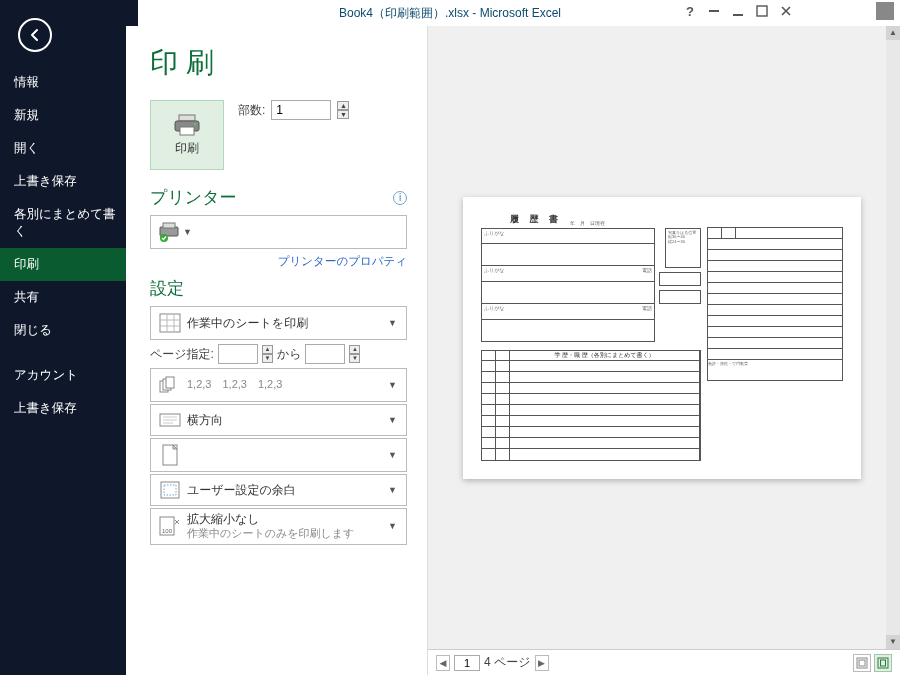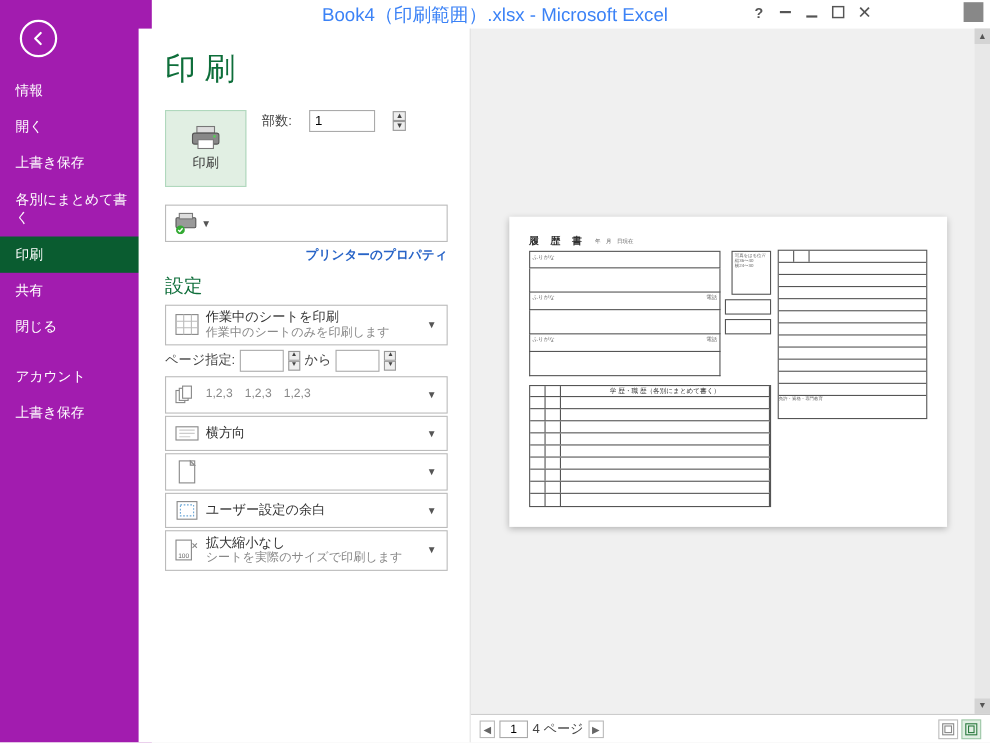--- a/index.html
+++ b/index.html
@@ -1,66 +1,66 @@
 <!DOCTYPE html>
 <html><head>
 <meta charset="utf-8">
 <style>
   * { box-sizing: border-box; margin: 0; padding: 0; font-family: "Yu Gothic UI", "Meiryo", sans-serif; }
   body { width: 900px; height: 675px; background: #fff; overflow: hidden; position: relative; }
 
   
   .titlebar { position: absolute; top: 0; left: 0; right: 0; height: 26px; background: #fff; display: flex; align-items: center; justify-content: center; }
   .titlebar-left { position: absolute; top:0; left:0; width:126px; height:26px; background:#0e6e3a; }
-  .titlebar-title { font-size: 17px; color: #3b82f6; }
+  .titlebar-title { font-size: 12px; color: #0c4a6e; }
   .titlebar-controls { position: absolute; right: 6px; top: 2px; display: flex; align-items: center; gap: 6px; }
   .tb-btn { width: 18px; height: 18px; display: flex; align-items: center; justify-content: center; font-size: 13px; color: #555; cursor: default; }
   .tb-btn.help { font-weight: bold; }
   .avatar { width: 18px; height: 18px; background: #888; margin-left: 8px; }
   .user-name { font-size: 11px; color: #777; margin-left: 6px; filter: blur(2px); }
 
   
   .deco { position:absolute; top:-40px; right:180px; width:200px; height:80px; pointer-events:none; }
   .deco svg { opacity:0.12; }
 
   
-  .sidebar { position: absolute; top: 0; left: 0; bottom: 0; width: 138px; background: #a21caf; color: #fff; padding-top: 10px; }
+  .sidebar { position: absolute; top: 0; left: 0; bottom: 0; width: 138px; background: #0f172a; color: #fff; padding-top: 10px; }
   .back-btn { width: 34px; height: 34px; border: 2px solid #fff; border-radius: 50%; margin: 8px 0 14px 18px; display: flex; align-items: center; justify-content: center; }
   .back-btn svg { stroke: #fff; }
   .nav-item { padding: 8px 14px; font-size: 12.5px; cursor: default; }
   .nav-item.selected { background: #0a5c30; }
   .nav-sep { height: 12px; }
 
   
   .main { position: absolute; left: 126px; top: 26px; right: 0; bottom: 0; background: #fff; display: flex; }
   .print-panel { width: 302px; padding: 18px 20px 10px 24px; border-right: 1px solid #ddd; }
   .h1 { font-size: 28px; color: #0e6e3a; font-weight: normal; margin-bottom: 18px; letter-spacing: 8px; }
 
   .print-row { display: flex; align-items: flex-start; gap: 14px; margin-bottom: 16px; }
   .print-btn { width: 74px; height: 70px; border: 1px solid #b0d8bd; background: #e1efe3; display: flex; flex-direction: column; align-items: center; justify-content: center; gap: 4px; }
   .print-btn .lbl { font-size: 12px; color: #333; }
   .printer-icon { width: 28px; height: 22px; }
 
-  .copies { display: flex; align-items: center; gap: 16px; font-size: 12px; color: #444; }
+  .copies { display: flex; align-items: center; gap: 6px; font-size: 12px; color: #444; }
   .copies input { width: 60px; height: 20px; border: 1px solid #aaa; padding: 1px 4px; font-size: 12px; }
   .spinner-btns { display:flex; flex-direction:column; }
   .sp { width:12px; height:9px; border:1px solid #999; background:#eee; font-size:7px; line-height:7px; text-align:center; }
 
   .section-hd { font-size: 17px; color: #0e6e3a; margin: 6px 0 6px 0; display:flex; align-items:center; justify-content:space-between; }
   .info-i { width:14px;height:14px;border:1px solid #6aa6d6;color:#3a7bbf;border-radius:50%;font-size:10px;display:flex;align-items:center;justify-content:center; }
 
   .dd { border: 1px solid #bbb; background: #fff; margin-bottom: 2px; display: flex; align-items: center; padding: 3px 4px 3px 6px; position: relative; min-height: 34px; }
   .dd .ico { width: 26px; height: 24px; display:flex;align-items:center;justify-content:center; flex:0 0 26px; }
   .dd .txt { flex: 1; padding-left: 4px; }
   .dd .txt .line1 { font-size: 12px; color: #333; line-height: 1.25; }
   .dd .txt .line2 { font-size: 11px; color: #888; line-height: 1.25; }
   .dd .chev { width: 14px; font-size: 9px; color: #555; }
   .dd.short { min-height: 28px; }
 
-  .link-row { text-align: right; margin: 2px 0 8px 0; font-weight: bold; }
+  .link-row { text-align: right; margin: 2px 0 8px 0; }
   .link { font-size: 11.5px; color: #2864c7; cursor: default; }
   .link.boxed { border: 2px solid #d93b2b; padding: 2px 6px; display:inline-block; }
 
   .pages-row { display: flex; align-items: center; gap: 4px; font-size: 12px; color: #444; margin: 4px 0 4px 0; }
   .pages-row input { width: 40px; height: 20px; border: 1px solid #aaa; padding: 0 3px; font-size: 12px; }
   .mini-sp { display:flex; flex-direction:column; }
   .mini-sp div { width:11px;height:9px;border:1px solid #999;background:#eee;font-size:6px;text-align:center;line-height:7px; }
 
   
   .preview { flex: 1; background: #f0f0f0; position: relative; display:flex; flex-direction:column; }
@@ -136,20 +136,21 @@
   </div>
 </div>
 
 <div class="sidebar">
   <div class="back-btn">
     <svg width="16" height="16" viewBox="0 0 16 16" fill="none">
         <path d="M10 3 L5 8 L10 13" stroke="#fff" stroke-width="2" stroke-linecap="round" stroke-linejoin="round"></path>
       </svg>
   </div>
   <div class="nav-item">情報</div>
+  <div class="nav-item">新規</div>
   <div class="nav-item">開く</div>
   <div class="nav-item">上書き保存</div>
   <div class="nav-item">各別にまとめて書く</div>
   <div class="nav-item selected">印刷</div>
   <div class="nav-item">共有</div>
   <div class="nav-item">閉じる</div>
   <div class="nav-sep"></div>
   <div class="nav-item">アカウント</div>
   <div class="nav-item">上書き保存</div>
 </div>
@@ -171,20 +172,24 @@
       <div class="copies">
         <span>部数:</span>
         <input value="1" style="">
         <div class="spinner-btns">
           <div class="sp">▲</div>
           <div class="sp">▼</div>
         </div>
       </div>
     </div>
 
+    <div class="section-hd">
+      <span>プリンター</span>
+      <span class="info-i">i</span>
+    </div>
     <div class="dd">
       <div class="ico">
         <svg width="24" height="20" viewBox="0 0 24 20">
             <rect x="2" y="5" width="18" height="9" rx="1" fill="#999" stroke="#555"></rect>
             <rect x="5" y="1" width="12" height="5" fill="#ddd" stroke="#777"></rect>
             <circle cx="6" cy="16" r="4" fill="#3a3"></circle>
             <path d="M4 16 l1.5 1.5 l2.5 -3" stroke="#fff" stroke-width="1.3" fill="none"></path>
           </svg>
       </div>
       <div class="chev">▼</div>
@@ -200,21 +205,20 @@
           <svg width="22" height="20" viewBox="0 0 22 20">
             <rect x="1" y="1" width="20" height="18" fill="#fff" stroke="#888"></rect>
             <line x1="1" y1="7" x2="21" y2="7" stroke="#bbb"></line>
             <line x1="1" y1="13" x2="21" y2="13" stroke="#bbb"></line>
             <line x1="8" y1="1" x2="8" y2="19" stroke="#bbb"></line>
             <line x1="15" y1="1" x2="15" y2="19" stroke="#bbb"></line>
           </svg>
         </div>
       <div class="txt">
         <div class="line1">作業中のシートを印刷</div>
-        <div class="line2">作業中のシートのみを印刷します</div>
       </div>
       <div class="chev">▼</div>
     </div>
 
     <div class="pages-row">
       <span>ページ指定:</span>
       <input value="" style="">
       <div class="mini-sp">
           <div>▲</div>
           <div>▼</div>
@@ -284,33 +288,33 @@
     <div class="dd">
       <div class="ico">
           <svg width="22" height="20" viewBox="0 0 22 20">
             <rect x="1" y="1" width="14" height="18" fill="#fff" stroke="#888"></rect>
             <text x="3" y="17" font-size="6" fill="#666">100</text>
             <path d="M16 4 L20 8 M20 4 L16 8" stroke="#888"></path>
           </svg>
         </div>
       <div class="txt">
         <div class="line1">拡大縮小なし</div>
-        <div class="line2">シートを実際のサイズで印刷します</div>
+        <div class="line2">作業中のシートのみを印刷します</div>
       </div>
       <div class="chev">▼</div>
     </div>
 
   </div>
 
   <div class="preview">
     <div class="preview-page-wrap">
       <div class="page">
         <div class="page-grid">
           <div class="col-l">
-            <div style="display:flex;align-items:center;gap:8px;">
+            <div style="display:flex;align-items:flex-end;gap:8px;margin-left:29px;">
               <span class="rirekisho-title">履 歴 書</span>
               <span class="label-tiny">年　月　日現在</span>
             </div>
             <div style="display:flex;gap:4px;margin-top:2px;">
               <div style="flex:1">
                 <div class="row-box" style="border-top:1px solid #555;"><span class="label-tiny">ふりがな</span></div>
                 <div class="row-box" style="height:22px;"></div>
                 <div class="row-box"><span class="label-tiny">ふりがな</span><span class="label-tiny" style="position:absolute;right:2px;">電話</span></div>
                 <div class="row-box" style="height:22px;"></div>
                 <div class="row-box"><span class="label-tiny">ふりがな</span><span class="label-tiny" style="position:absolute;right:2px;">電話</span></div>

